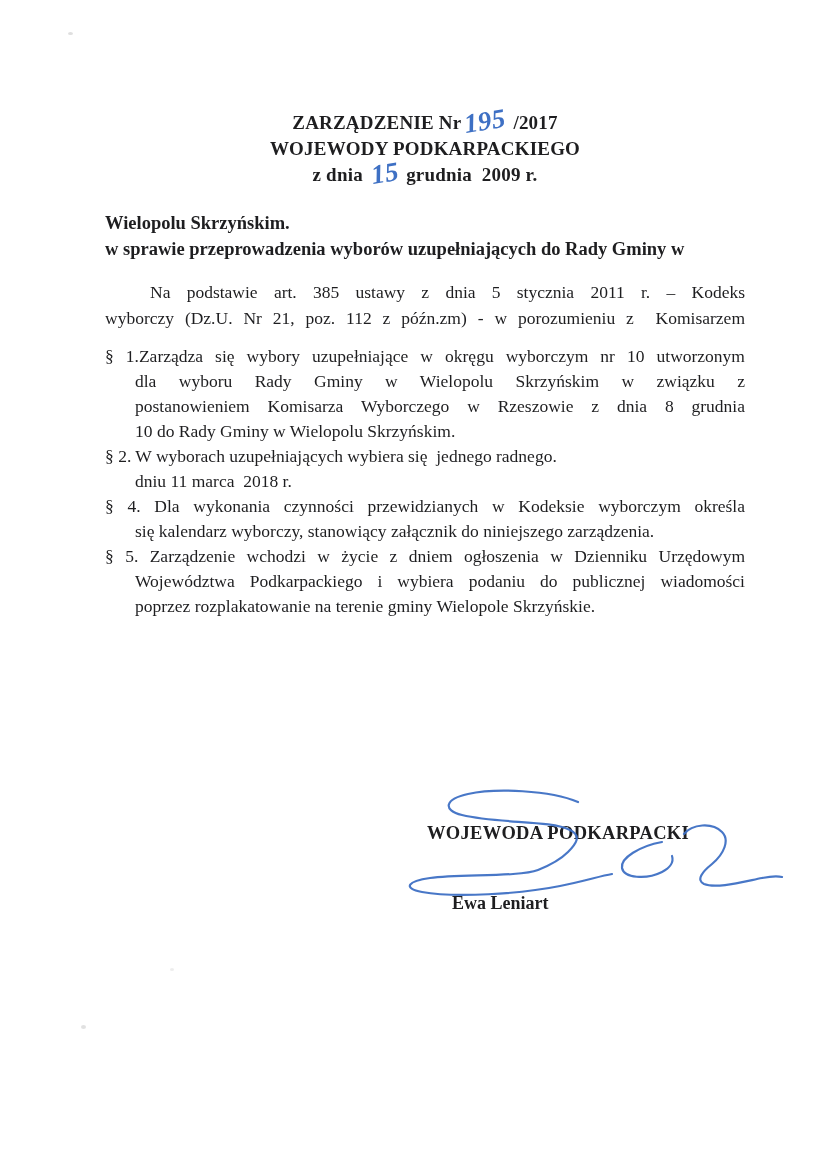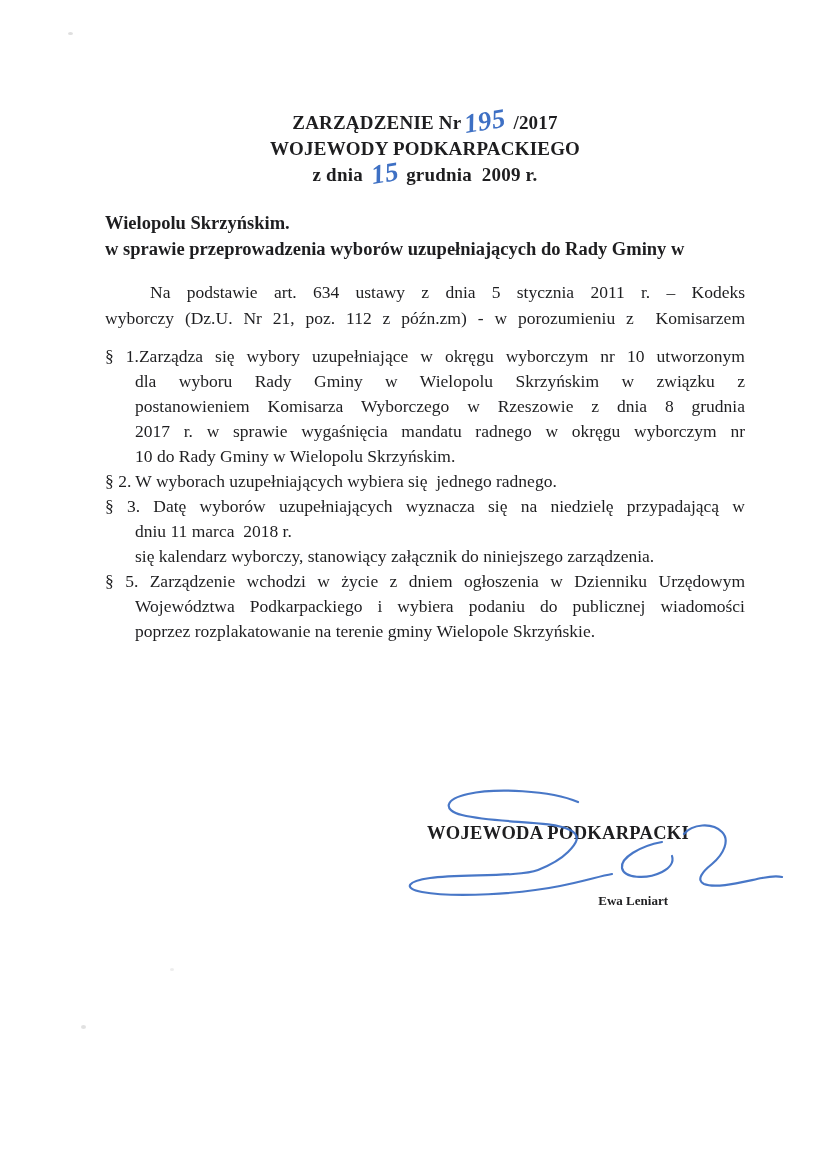--- a/index.html
+++ b/index.html
@@ -37,21 +37,21 @@
   .line { white-space:pre-wrap; }
   .just { text-align:justify; text-align-last:justify; }
 
   .sig-role {
     position:absolute; left:408px; top:823px; width:300px;
     text-align:center; font-weight:bold; font-size:18.5px; letter-spacing:0.3px;
     white-space:nowrap;
   }
   .sig-name {
     position:absolute; left:452px; top:893px; width:216px;
-    text-align:right; font-weight:bold; font-size:13px;
+    text-align:left; font-weight:bold; font-size:18px;
   }
   .sig-ink { position:absolute; left:400px; top:782px; z-index:3; }
   .sig-ink path { fill:none; stroke:var(--ink,#3e70c4); stroke-width:2.2; stroke-linecap:round; opacity:.95; }
 
   .speck { position:absolute; border-radius:50%; background:#c4c4c4; }
   .speck.s1 { left:68px;  top:32px;   width:5px; height:3px; opacity:.55; }
   .speck.s2 { left:81px;  top:1025px; width:5px; height:4px; opacity:.5; }
   .speck.s3 { left:170px; top:968px;  width:4px; height:3px; opacity:.3; }
 </style>
 </head>
@@ -70,40 +70,39 @@
       <div class="h-line">WOJEWODY PODKARPACKIEGO</div>
       <div class="h-line"><span>z dnia </span><span class="ink hand-num">15</span><span> grudnia  2009 r.</span></div>
     </div>
 
     <div class="subject">
         <div class="line">Wielopolu Skrzyńskim.</div>
         <div class="line">w sprawie przeprowadzenia wyborów uzupełniających do Rady Gminy w</div>
       </div>
 
     <div class="preamble">
-        <div class="line first just">Na podstawie art. 634 ustawy z dnia 5 stycznia 2011 r. – Kodeks</div>
+        <div class="line first just">Na podstawie art. 385 ustawy z dnia 5 stycznia 2011 r. – Kodeks</div>
         <div class="line just">wyborczy (Dz.U. Nr 21, poz. 112 z późn.zm) - w porozumieniu z  Komisarzem</div>
       </div>
 
     <div class="sections">
         <div class="section">
           <div class="line just">§ 1.Zarządza się wybory uzupełniające w okręgu wyborczym nr 10 utworzonym</div>
           <div class="line cont just">dla wyboru Rady Gminy w Wielopolu Skrzyńskim w związku z</div>
           <div class="line cont just">postanowieniem Komisarza Wyborczego w Rzeszowie z dnia 8 grudnia</div>
-          <div class="line cont just">2017 r. w sprawie wygaśnięcia mandatu radnego w okręgu wyborczym nr</div>
           <div class="line cont">10 do Rady Gminy w Wielopolu Skrzyńskim.</div>
         </div>
         <div class="section">
           <div class="line">§ 2. W wyborach uzupełniających wybiera się  jednego radnego.</div>
         </div>
         <div class="section">
-          <div class="line just">§ 3. Datę wyborów uzupełniających wyznacza się na niedzielę przypadającą w</div>
           <div class="line cont">dniu 11 marca  2018 r.</div>
         </div>
         <div class="section">
+          <div class="line just">§ 4. Dla wykonania czynności przewidzianych w Kodeksie wyborczym określa</div>
           <div class="line cont">się kalendarz wyborczy, stanowiący załącznik do niniejszego zarządzenia.</div>
         </div>
         <div class="section">
           <div class="line just">§ 5. Zarządzenie wchodzi w życie z dniem ogłoszenia w Dzienniku Urzędowym</div>
           <div class="line cont just">Województwa Podkarpackiego i wybiera podaniu do publicznej wiadomości</div>
           <div class="line cont">poprzez rozplakatowanie na terenie gminy Wielopole Skrzyńskie.</div>
         </div>
       </div>
 
   </div>

